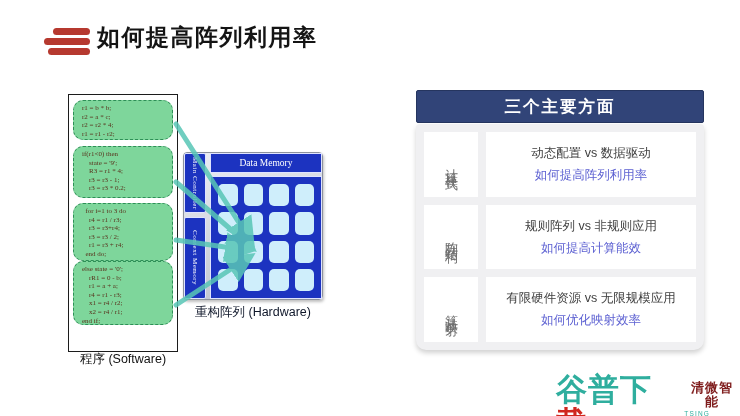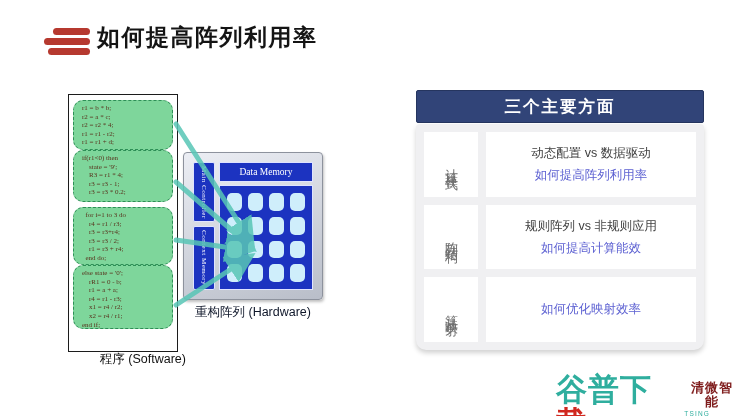--- a/index.html
+++ b/index.html
@@ -20,39 +20,39 @@
   
   .sw-frame{
     position:absolute;left:68px;top:94px;width:110px;height:258px;
     border:1.5px solid #1c1c1c;background:#fff;box-sizing:border-box;
     padding:5px 4px;z-index:1;
   }
   .code-block{
     background:#7ed69b;border:1.5px dashed #2e8f57;border-radius:10px;
     box-sizing:border-box;padding:3px 3px 0 8px;overflow:hidden;
   }
-  .code-block:nth-child(1){height:50px;}
+  .code-block:nth-child(1){height:40px;margin-bottom:6px;}
   .code-block:nth-child(2){height:52px;margin-bottom:5px;}
   .code-block:nth-child(3){height:58px;margin-bottom:0;}
   .code-block:nth-child(4){height:64px;}
   .code-line{
     font-family:"Liberation Serif",serif;font-size:7px;line-height:8.6px;
     color:#59331d;white-space:pre;
   }
   .sw-caption{
-    position:absolute;left:60px;top:351px;width:126px;text-align:right;
+    position:absolute;left:60px;top:351px;width:126px;text-align:center;
     font-size:12.5px;color:#111;
   }
   
   .hw-frame{
     position:absolute;left:183px;top:152px;width:140px;height:148px;
     background:linear-gradient(160deg,#eceef4,#b9bec9);
     border:1px solid #8d929d;border-radius:4px;
     box-shadow:1px 2px 3px rgba(0,0,0,.25);
-    box-sizing:border-box;padding:9px;display:flex;gap:4px;z-index:2;
+    box-sizing:border-box;padding:0;display:flex;gap:4px;z-index:2;
   }
   .hw-left{width:22px;display:flex;flex-direction:column;gap:4px;}
   .hw-vbox{
     background:#1c33c0;border:1px solid #dfe3ff;border-radius:2px;color:#fff;
     writing-mode:vertical-rl;display:flex;align-items:center;justify-content:center;
     font-family:"Liberation Serif",serif;font-size:7px;letter-spacing:.5px;
   }
   .hw-vbox.mc{flex:0 0 58px;}
   .hw-vbox.cm{flex:1;}
   .hw-right{flex:1;display:flex;flex-direction:column;gap:3px;}
@@ -207,20 +207,21 @@
     <div class="aspect-row">
       <div class="aspect-cat">阵列结构</div>
       <div class="aspect-main">
         <div class="aspect-line1">规则阵列 vs 非规则应用</div>
         <div class="aspect-line2">如何提高计算能效</div>
       </div>
     </div>
     <div class="aspect-row">
       <div class="aspect-cat">算法映射</div>
       <div class="aspect-main">
+        <div class="aspect-line1">有限硬件资源  vs 无限规模应用</div>
         <div class="aspect-line2">如何优化映射效率</div>
       </div>
     </div>
   </div>
 
 <div class="watermark">
   <div class="wm-big"><span>谷普下</span><span class="wm-red">载</span></div>
   <div class="brand">
     <div class="brand-name">清微智能</div>
     <div class="brand-sub">TSING MICRO</div>

